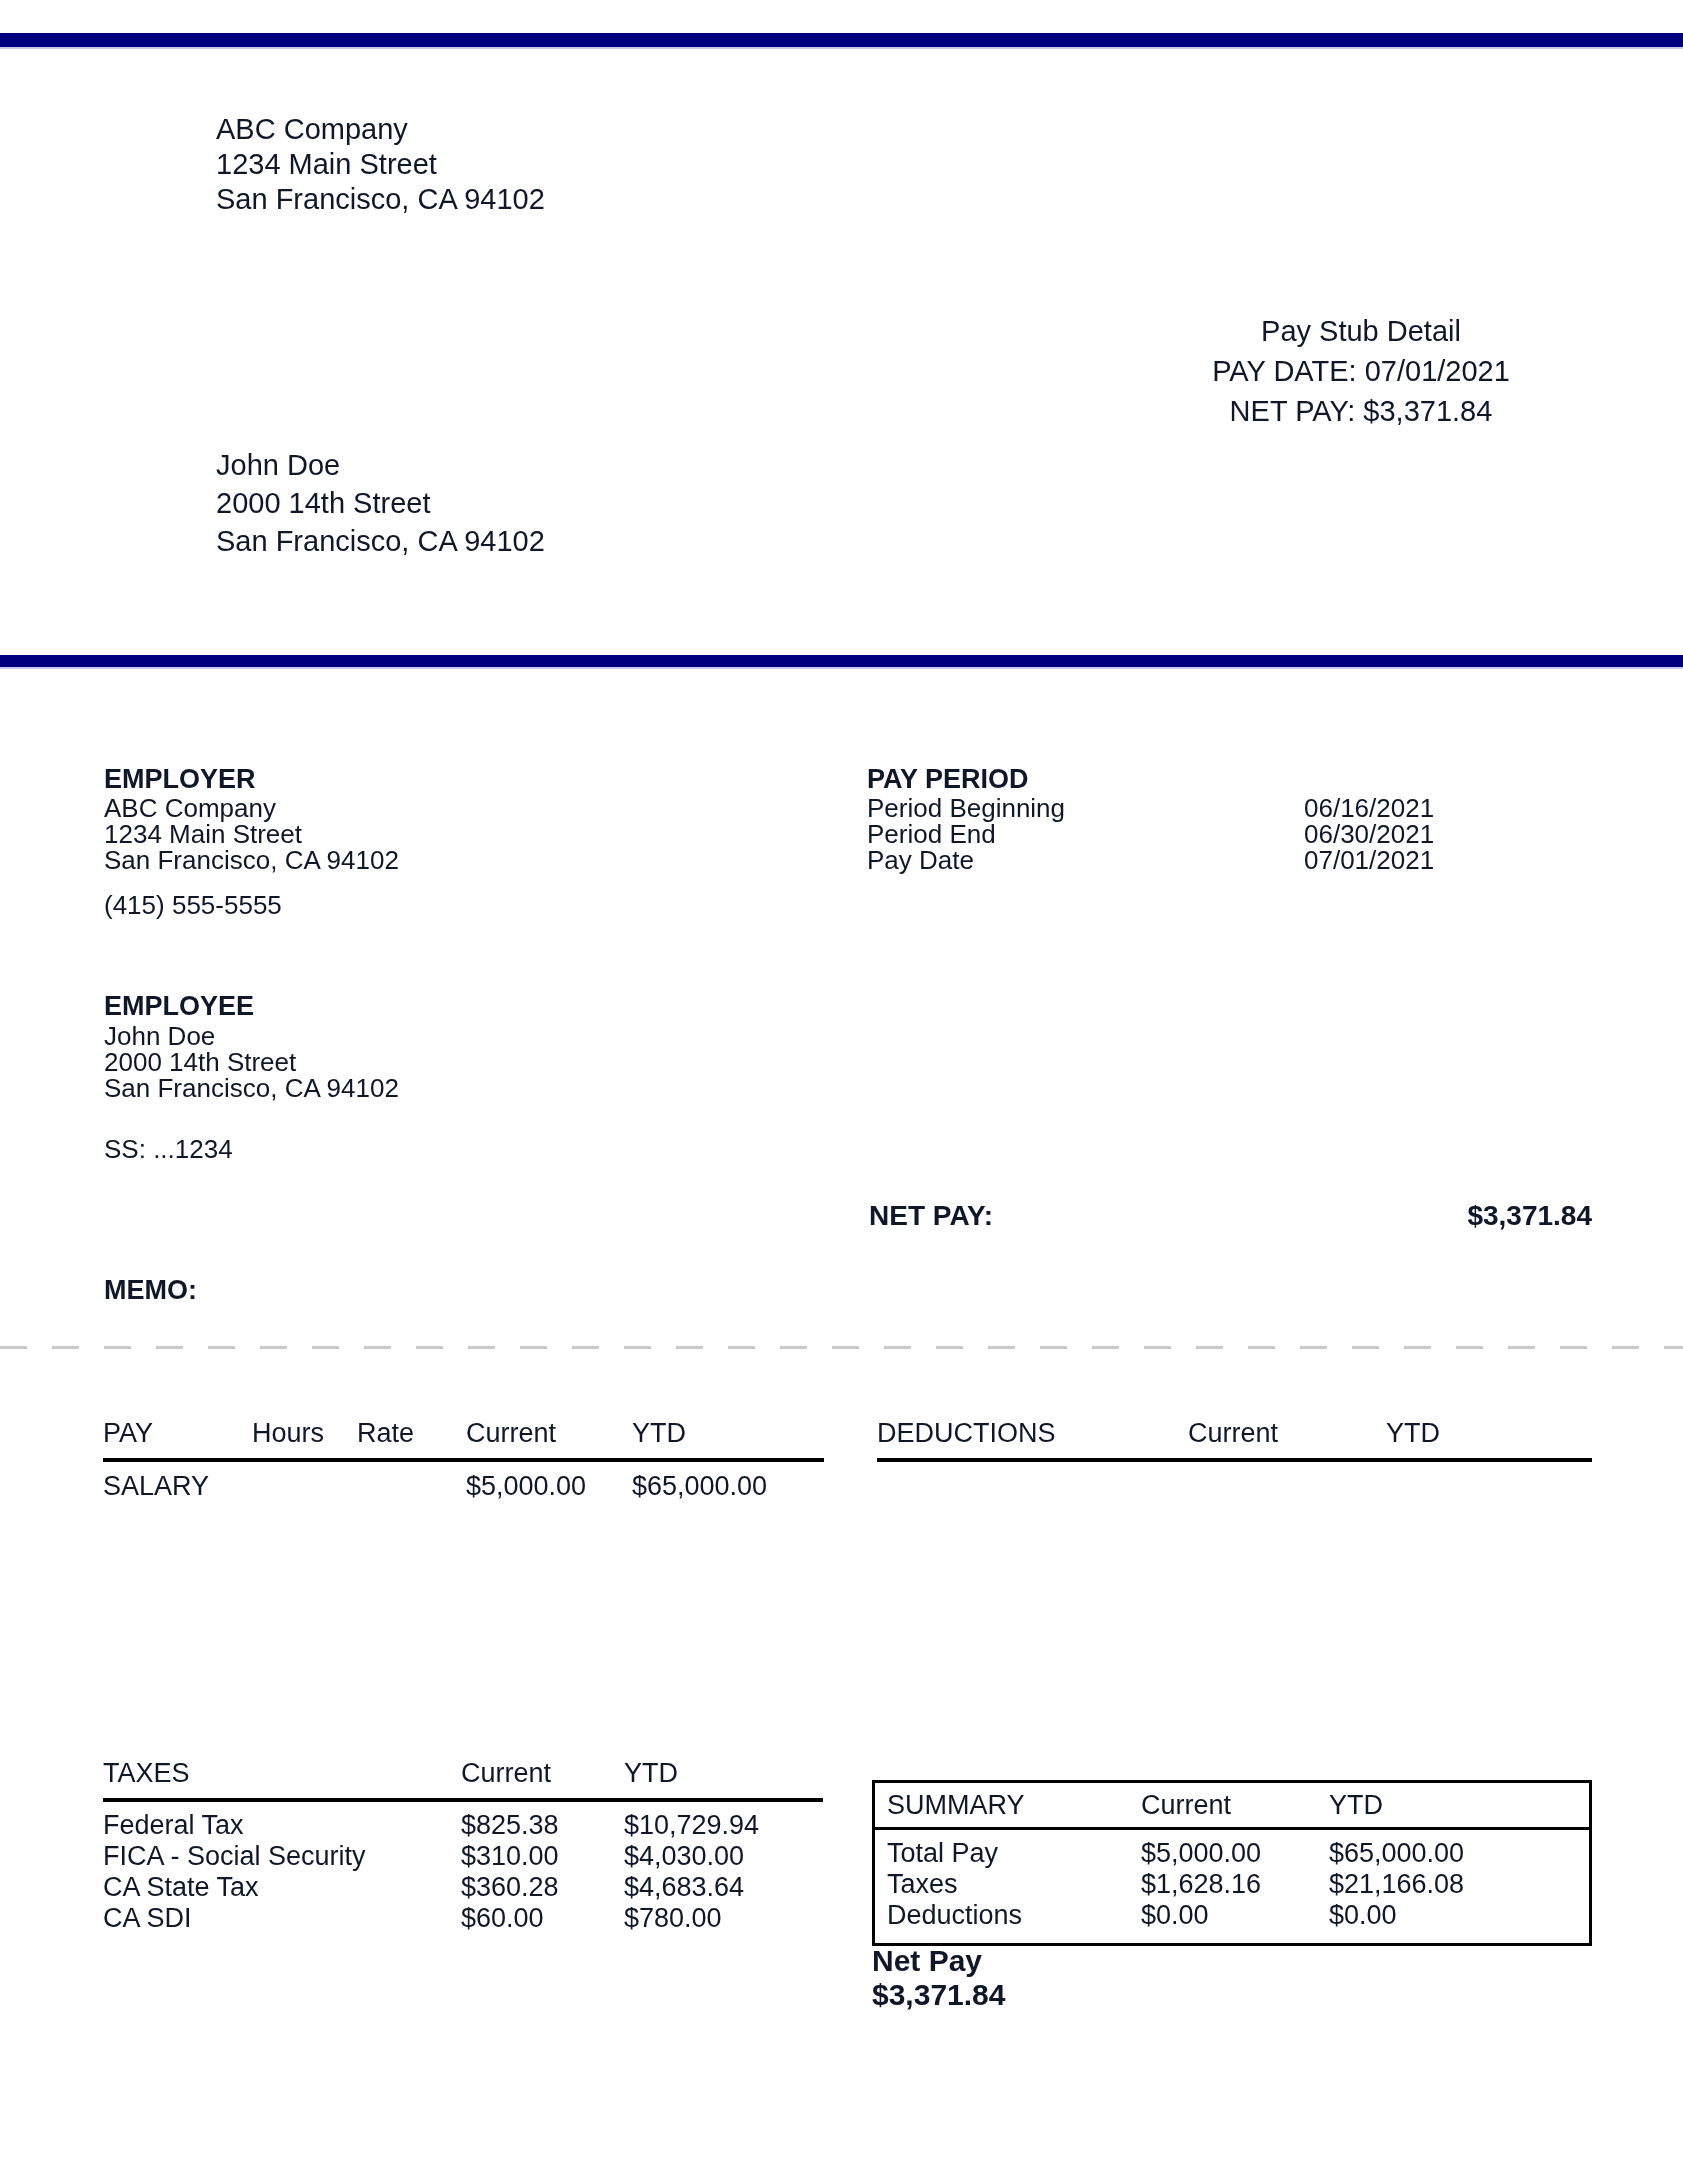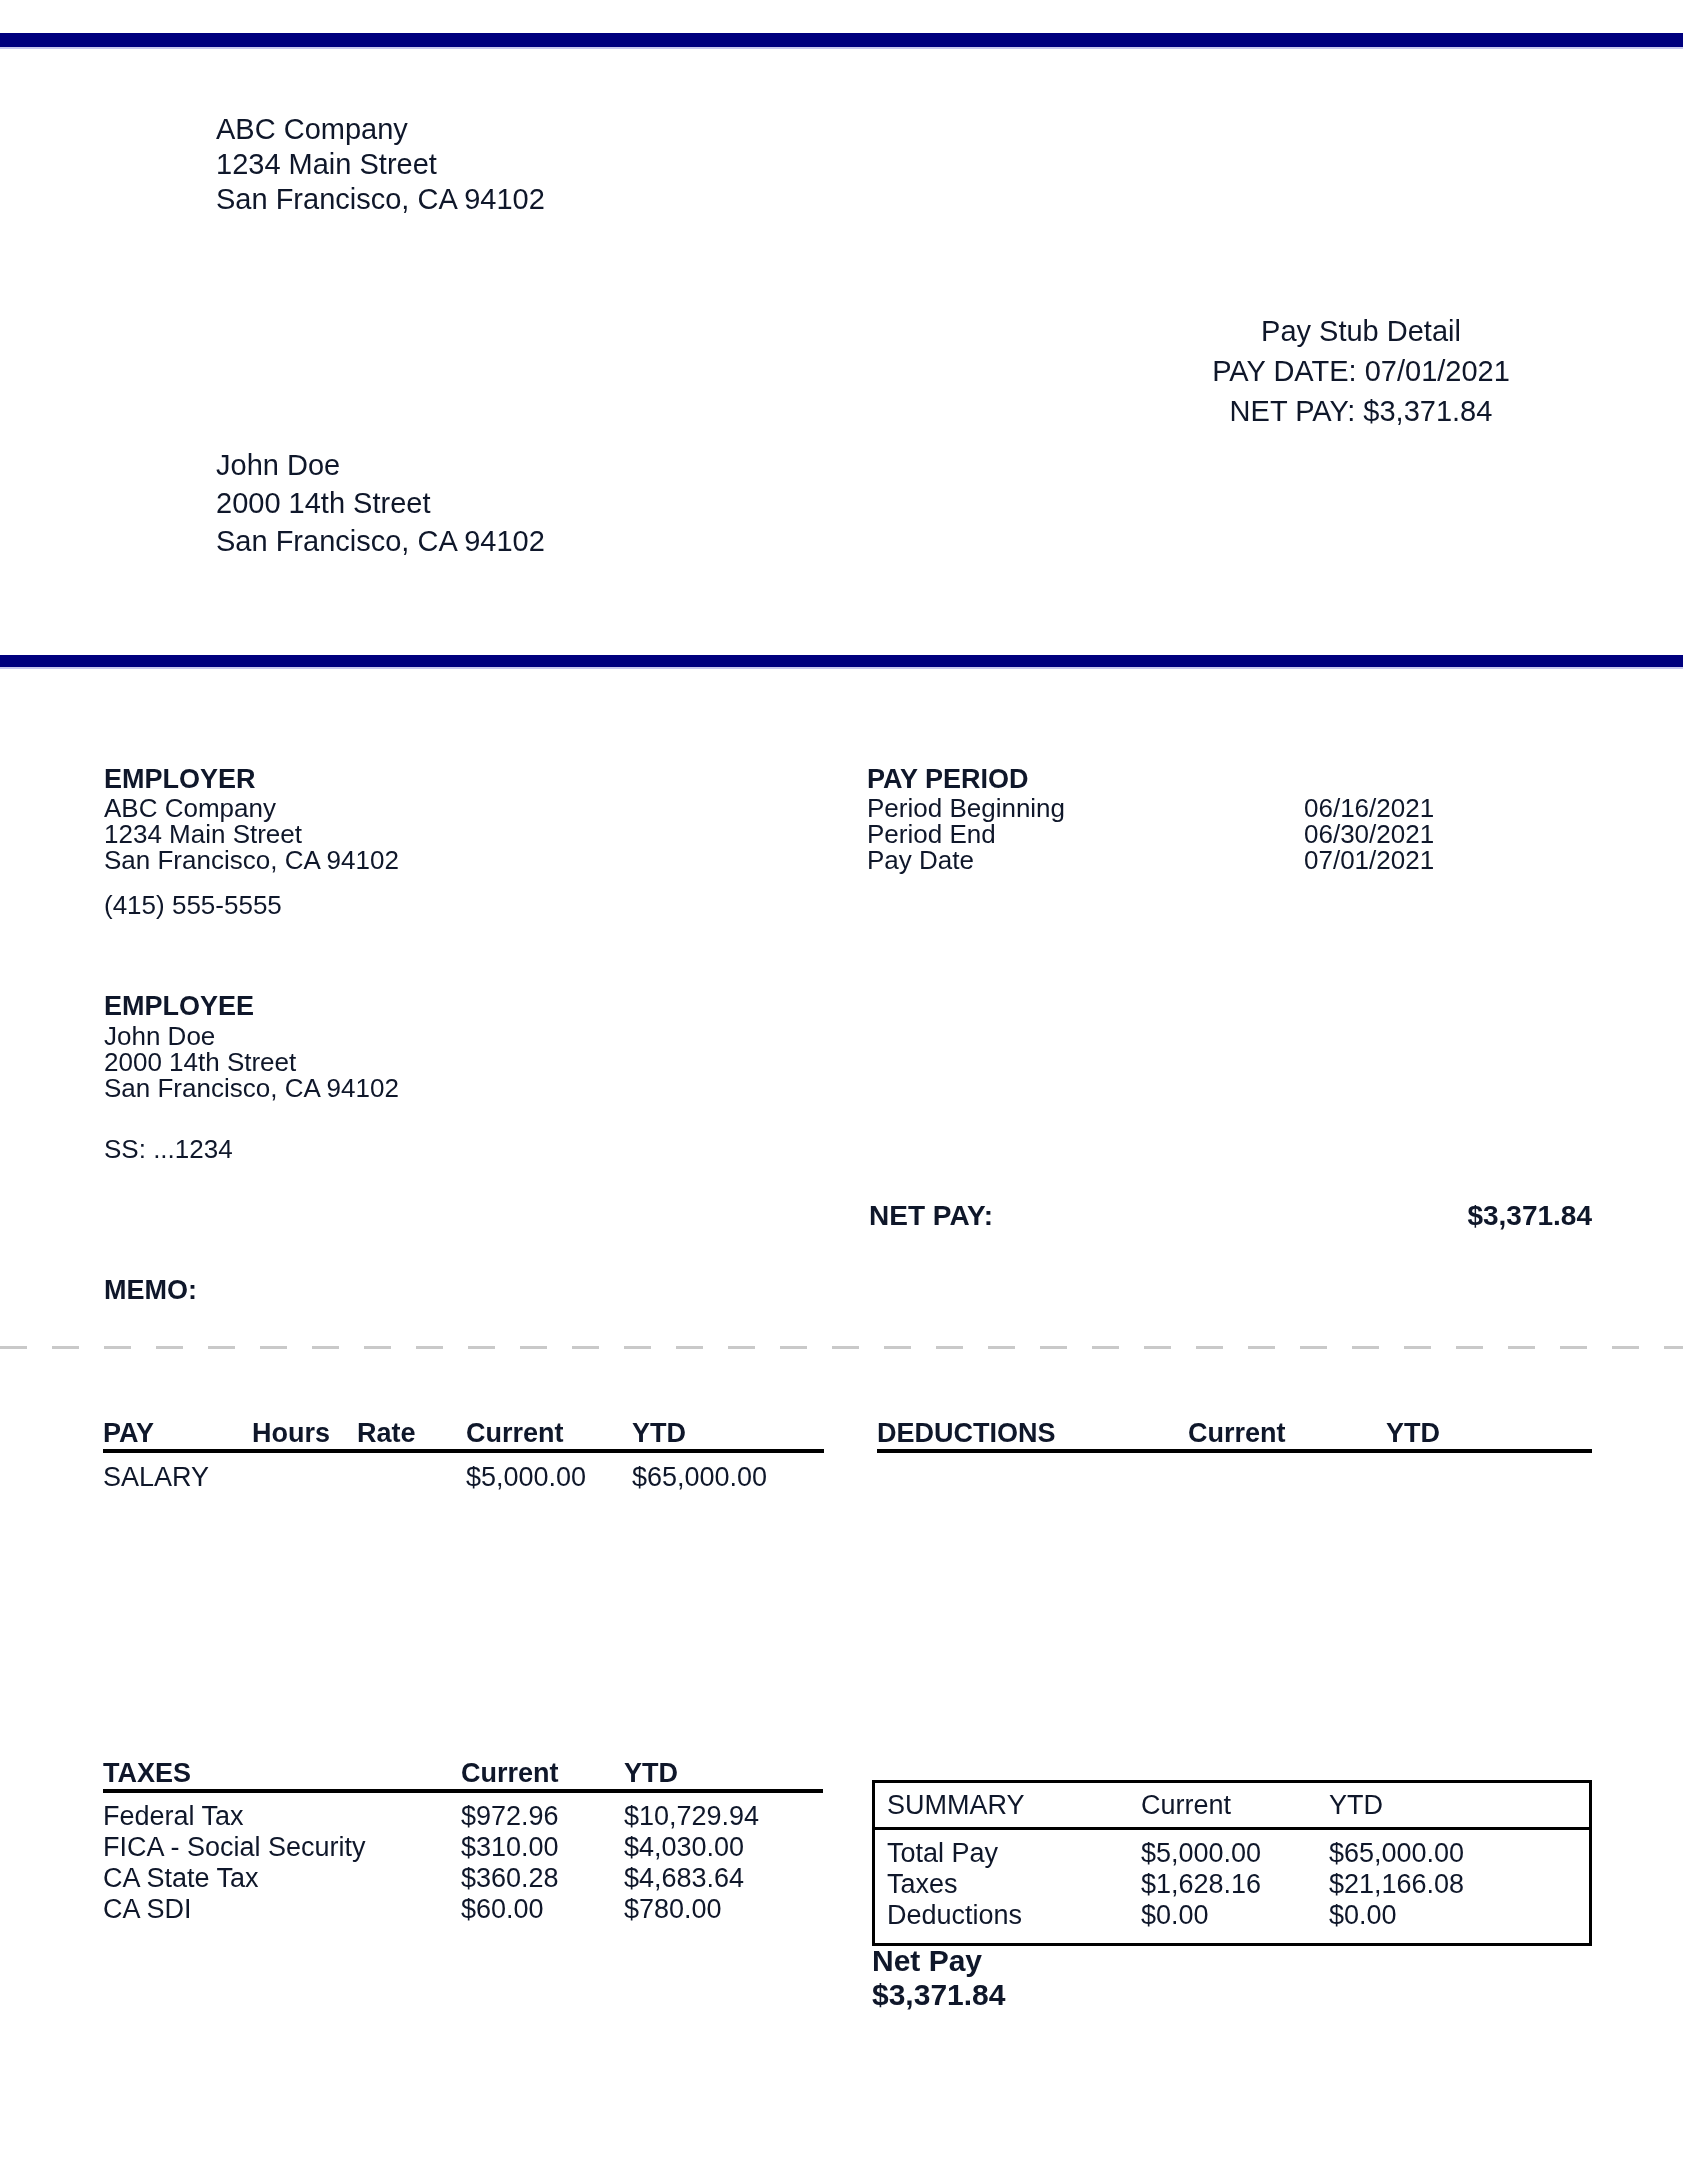--- a/index.html
+++ b/index.html
@@ -33,21 +33,21 @@
   .pp-row{position:relative;font-size:26px;line-height:26px;}
   .pp-row .pp-value{position:absolute;left:437px;top:0;}
 
   .netpay-row{left:869px;top:1200px;width:723px;display:flex;justify-content:space-between;font-weight:bold;font-size:28px;}
   .memo{left:104px;top:1275px;font-weight:bold;font-size:27px;}
 
   .dashline{position:absolute;left:0;top:1346px;width:1683px;height:3px;
     background:repeating-linear-gradient(90deg,var(--dash-color,#c9c9c9) 0 27px,transparent 27px 52px);}
 
   .tbl{position:absolute;font-size:27px;}
-  .tbl .hdr{display:grid;font-weight:bold;border-bottom:4px solid #000;padding-bottom:0;}
+  .tbl .hdr{display:grid;font-weight:normal;border-bottom:4px solid #000;padding-bottom:9px;}
   .tbl .row{display:grid;}
   .tbl .cell-r{text-align:left;}
 
   .pay-table{left:103px;top:1418px;width:721px;}
   .pay-table .hdr,.pay-table .row{grid-template-columns:149px 105px 109px 166px 192px;}
   .pay-table .row{margin-top:9px;}
 
   .ded-table{left:877px;top:1418px;width:715px;}
   .ded-table .hdr,.ded-table .row{grid-template-columns:1fr 198px 206px;}
 
@@ -160,21 +160,21 @@
 
   <div class="tbl tax-table">
     <div class="hdr">
       <span>TAXES</span>
       <span class="cell-r">Current</span>
       <span class="cell-r">YTD</span>
     </div>
     <div class="rows">
       <div class="row">
         <span>Federal Tax</span>
-        <span class="cell-r">$972.96</span>
+        <span class="cell-r">$825.38</span>
         <span class="cell-r">$10,729.94</span>
       </div>
       <div class="row">
         <span>FICA - Social Security</span>
         <span class="cell-r">$310.00</span>
         <span class="cell-r">$4,030.00</span>
       </div>
       <div class="row">
         <span>CA State Tax</span>
         <span class="cell-r">$360.28</span>

